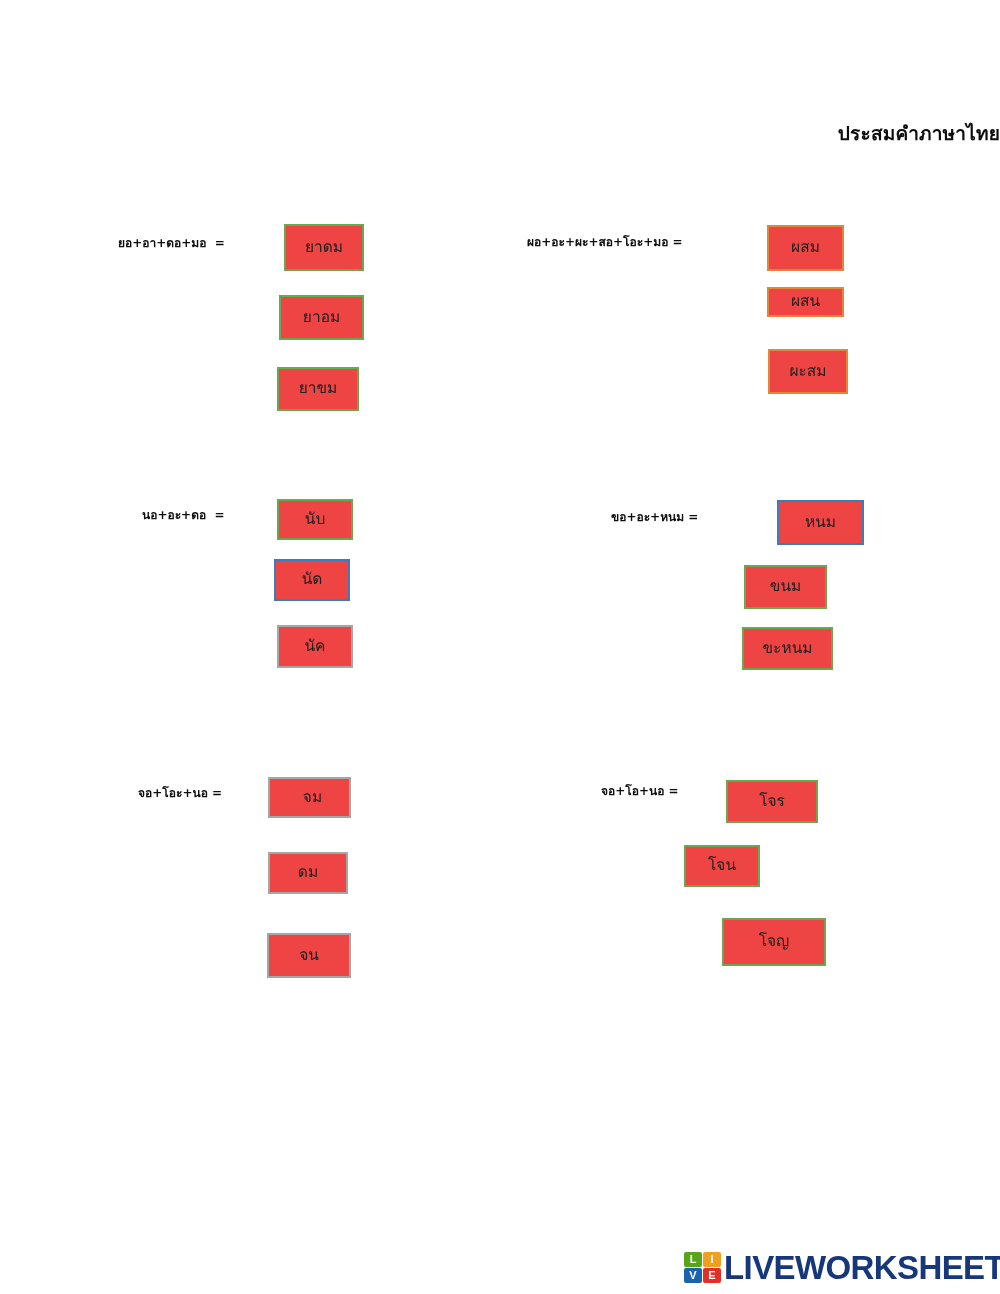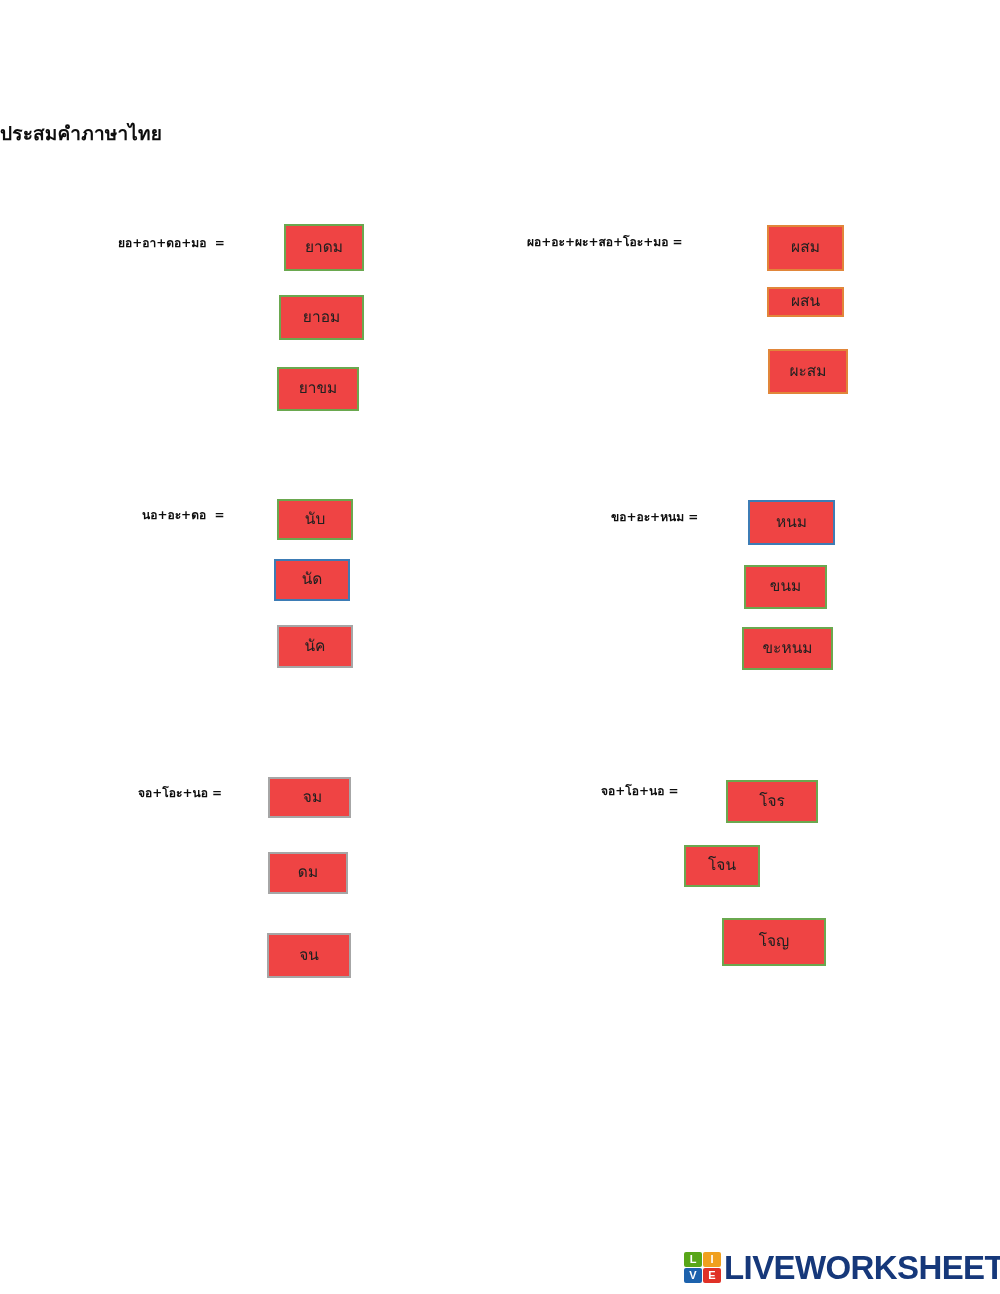--- a/index.html
+++ b/index.html
@@ -19,21 +19,21 @@
     background: #ffffff;
     overflow: hidden;
   }
   .abs { position: absolute; }
 
   
   #worksheet-title {
     left: 0;
     top: 118px;
     width: 1000px;
-    text-align: left;
+    text-align: right;
     font-size: 19px;
     font-weight: 700;
     letter-spacing: 0.2px;
     color: #0d0d0d;
   }
 
   
   .prompt {
     font-size: 12px;
     font-weight: 700;
@@ -124,21 +124,21 @@
   <div class="abs prompt" style="left:142px; top:509px;">นอ+อะ+ดอ  =</div>
 
   <div class="abs option-box green" style="left:277px; top:499px; width:76px; height:41px;">นับ</div>
 
   <div class="abs option-box blue" style="left:274px; top:559px; width:76px; height:42px;">นัด</div>
 
   <div class="abs option-box gray" style="left:277px; top:625px; width:76px; height:43px;">นัค</div>
 
   <div class="abs prompt" style="left:611px; top:511px;">ขอ+อะ+หนม =</div>
 
-  <div class="abs option-box blue" style="left:748px; top:500px; width:87px; height:45px;">หนม</div>
+  <div class="abs option-box blue" style="left:777px; top:500px; width:87px; height:45px;">หนม</div>
 
   <div class="abs option-box green" style="left:744px; top:565px; width:83px; height:44px;">ขนม</div>
 
   <div class="abs option-box green" style="left:742px; top:627px; width:91px; height:43px;">ขะหนม</div>
 
   <div class="abs prompt" style="left:138px; top:787px;">จอ+โอะ+นอ =</div>
 
   <div class="abs option-box gray" style="left:268px; top:777px; width:83px; height:41px;padding-left:6px;">จม</div>
 
   <div class="abs option-box gray" style="left:268px; top:852px; width:80px; height:42px;">ดม</div>

